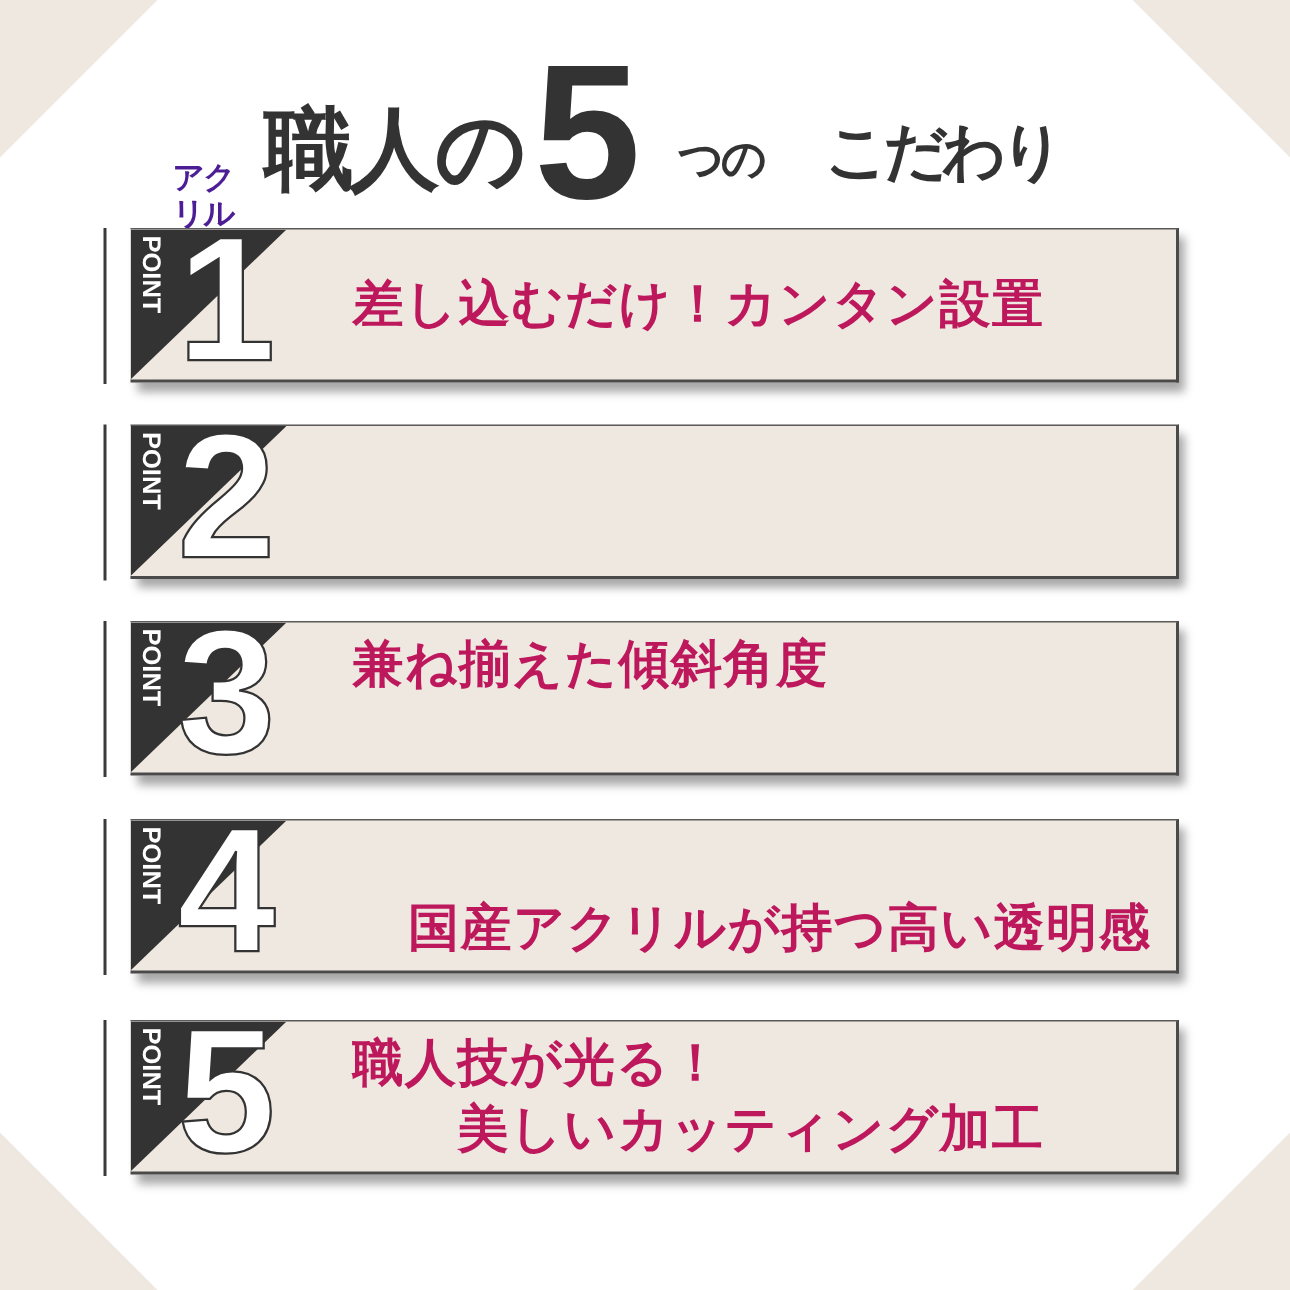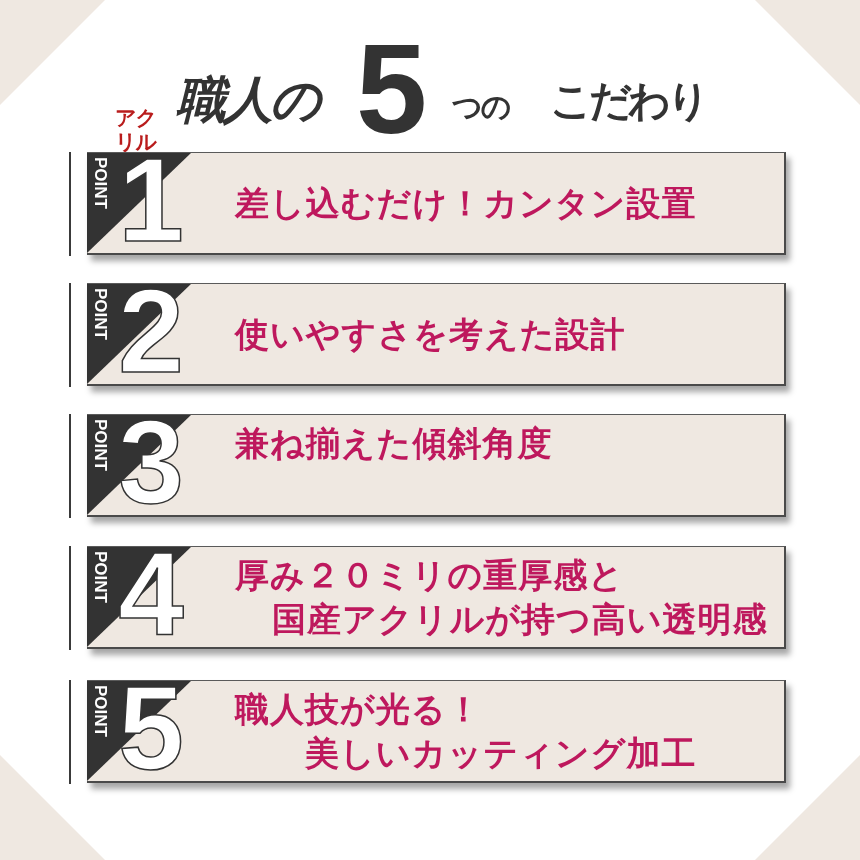--- a/index.html
+++ b/index.html
@@ -14,25 +14,25 @@
   .corner.tr { right:0; top:0; border-top:105px solid #efe8e1; border-left:105px solid transparent; }
   .corner.bl { left:0; bottom:0; border bottom:105px solid #efe8e1; border-bottom:105px solid #efe8e1; border-right:105px solid transparent; }
   .corner.br { right:0; bottom:0; border-bottom:105px solid #efe8e1; border-left:105px solid transparent; }
 
   .title {
     position:absolute; left:0; top:30px; width:860px; height:110px;
   }
   .title .small-stack {
     position:absolute; left:115px; top:76px;
     width:44px; font-size:21px; font-weight:bold; line-height:24px;
-    letter-spacing:-1px; color:#b91c1c;
+    letter-spacing:-1px; color:#4c1d95;
   }
   .title .main-a {
     position:absolute; left:176px; top:40px;
-    font-size:50px; font-weight:bold; letter-spacing:-3px; line-height:60px;font-style:italic;
+    font-size:60px; font-weight:bold; letter-spacing:-3px; line-height:60px;
   }
   .title .big-five {
     position:absolute; left:356px; top:4px;
     font-family:"Liberation Sans", sans-serif;
     font-size:128px; font-weight:bold; line-height:110px;
   }
   .title .tsuno {
     position:absolute; left:452px; top:52px;
     font-size:30px; font-weight:bold; line-height:50px; letter-spacing:-2px;
   }
@@ -119,21 +119,20 @@
 <div class="point" style="top:283px;">
   <div class="side-bar"></div>
   <div class="card">
     <div class="badge">
       <svg width="104" height="100">
         <polygon points="0,0 104,0 0,100" fill="#333333"></polygon>
       </svg>
       <div class="point-label">POINT</div>
       <div class="num">2</div>
     </div>
-    <div class="text single">使いやすさを考えた設計</div>
   </div>
 </div>
 
 <div class="point" style="top:414px;">
   <div class="side-bar"></div>
   <div class="card">
     <div class="badge">
       <svg width="104" height="100">
         <polygon points="0,0 104,0 0,100" fill="#333333"></polygon>
       </svg>
@@ -147,21 +146,20 @@
 <div class="point" style="top:546px;">
   <div class="side-bar"></div>
   <div class="card">
     <div class="badge">
       <svg width="104" height="100">
         <polygon points="0,0 104,0 0,100" fill="#333333"></polygon>
       </svg>
       <div class="point-label">POINT</div>
       <div class="num">4</div>
     </div>
-    <div class="text line1">厚み２０ミリの重厚感と</div>
     <div class="text line2" style="left:185px;">国産アクリルが持つ高い透明感</div>
   </div>
 </div>
 
 <div class="point" style="top:680px;">
   <div class="side-bar"></div>
   <div class="card">
     <div class="badge">
       <svg width="104" height="100">
         <polygon points="0,0 104,0 0,100" fill="#333333"></polygon>

